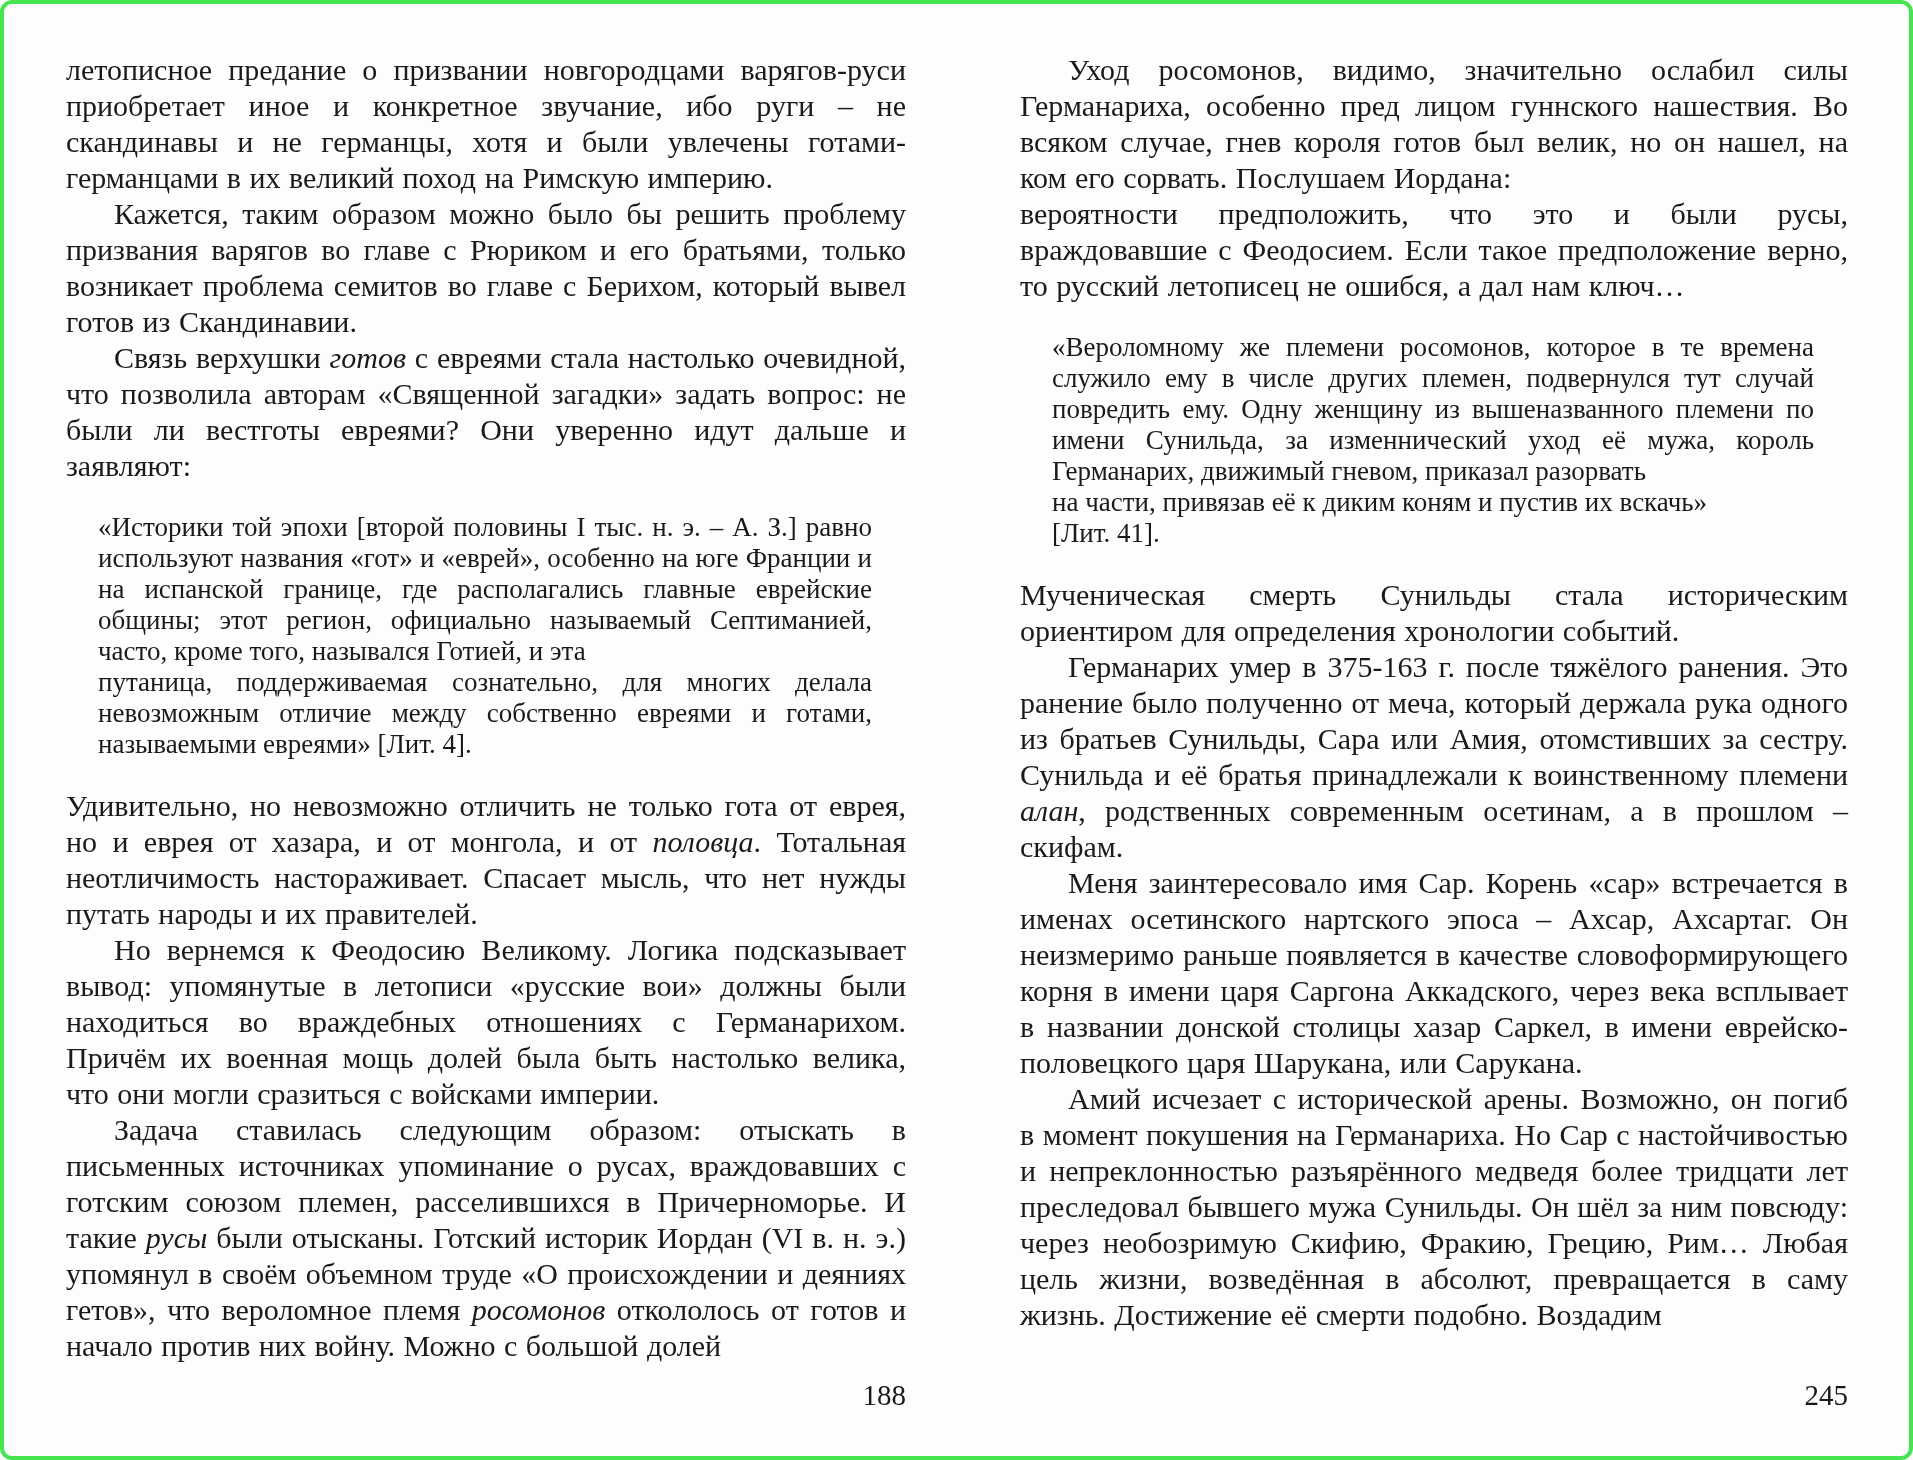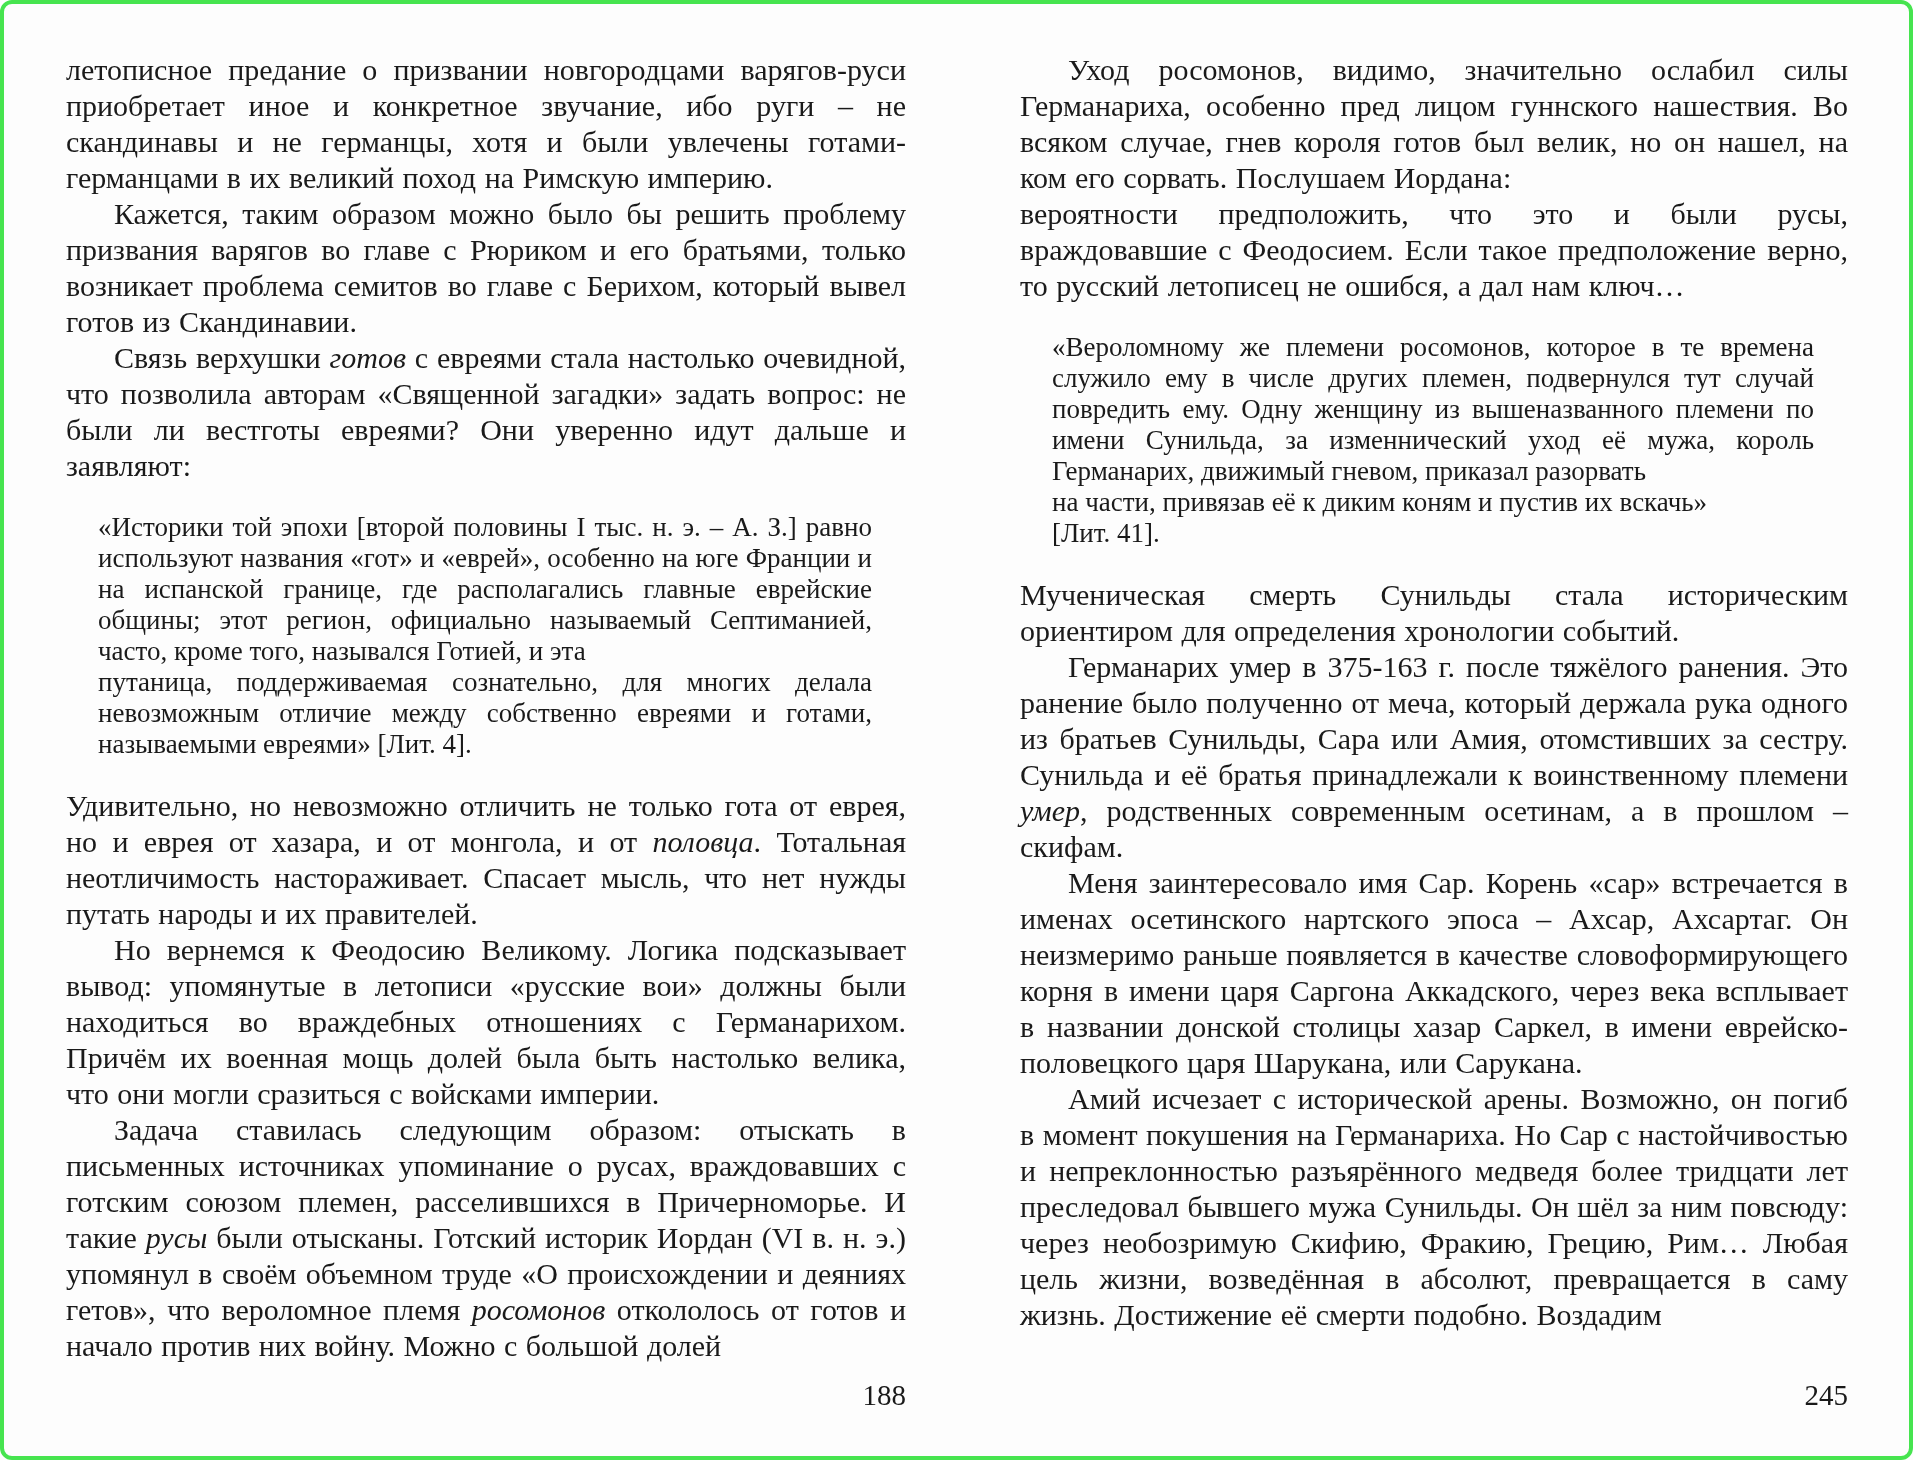--- a/index.html
+++ b/index.html
@@ -85,19 +85,19 @@
     <div class="page-number">188</div>
   </section>
   <section class="page right">
     <div class="page-content">
         <p class="para indent"><span>Уход росомонов, видимо, значительно ослабил силы Германариха, особенно пред лицом гуннского нашествия. Во всяком случае, гнев короля готов был велик, но он нашел, на ком его сорвать. Послушаем Иордана:</span></p>
         <p class="para"><span>вероятности предположить, что это и были русы, враждовавшие с Феодосием. Если такое предположение верно, то русский летописец не ошибся, а дал нам ключ…</span></p>
         <p class="quote"><span>«Вероломному же племени росомонов, которое в те времена служило ему в числе других племен, подвернулся тут случай повредить ему. Одну женщину из вышеназванного племени по имени Сунильда, за изменнический уход её мужа, король Германарих, движимый гневом, приказал разорвать
 на части, привязав её к диким коням и пустив их вскачь»
 [Лит. 41].</span></p>
         <p class="para"><span>Мученическая смерть Сунильды стала историческим ориентиром для определения хронологии событий.</span></p>
-        <p class="para indent"><span>Германарих умер в 375-163 г. после тяжёлого ранения. Это ранение было полученно от меча, который держала рука одного из братьев Сунильды, Сара или Амия, отомстивших за сестру. Сунильда и её братья принадлежали к воинственному племени </span><i>умер</i><span>, родственных современным осетинам, а в прошлом – скифам.</span></p>
+        <p class="para indent"><span>Германарих умер в 375-163 г. после тяжёлого ранения. Это ранение было полученно от меча, который держала рука одного из братьев Сунильды, Сара или Амия, отомстивших за сестру. Сунильда и её братья принадлежали к воинственному племени </span><i>алан</i><span>, родственных современным осетинам, а в прошлом – скифам.</span></p>
         <p class="para indent"><span>Меня заинтересовало имя Сар. Корень «сар» встречается в именах осетинского нартского эпоса – Ахсар, Ахсартаг. Он неизмеримо раньше появляется в качестве словоформирующего корня в имени царя Саргона Аккадского, через века всплывает в названии донской столицы хазар Саркел, в имени еврейско-половецкого царя Шарукана, или Сарукана.</span></p>
         <p class="para indent"><span>Амий исчезает с исторической арены. Возможно, он погиб в момент покушения на Германариха. Но Сар с настойчивостью и непреклонностью разъярённого медведя более тридцати лет преследовал бывшего мужа Сунильды. Он шёл за ним повсюду: через необозримую Скифию, Фракию, Грецию, Рим… Любая цель жизни, возведённая в абсолют, превращается в саму жизнь. Достижение её смерти подобно. Воздадим</span></p>
       </div>
     <div class="page-number">245</div>
   </section>
 </div>
 
 </body></html>

